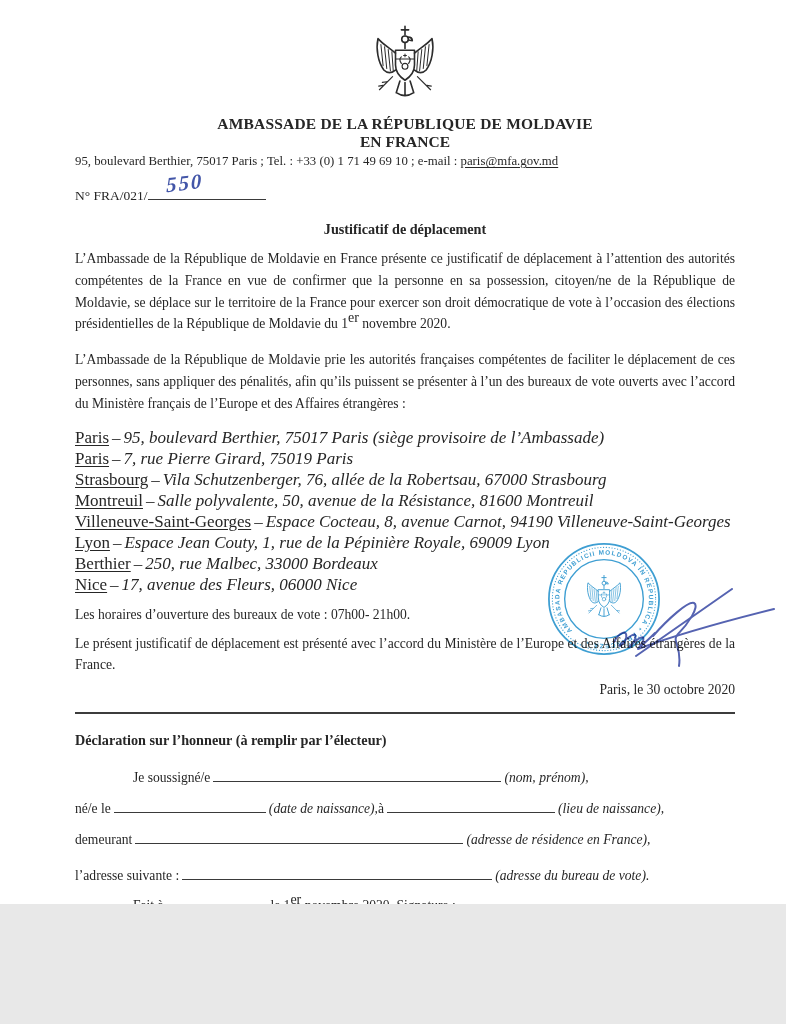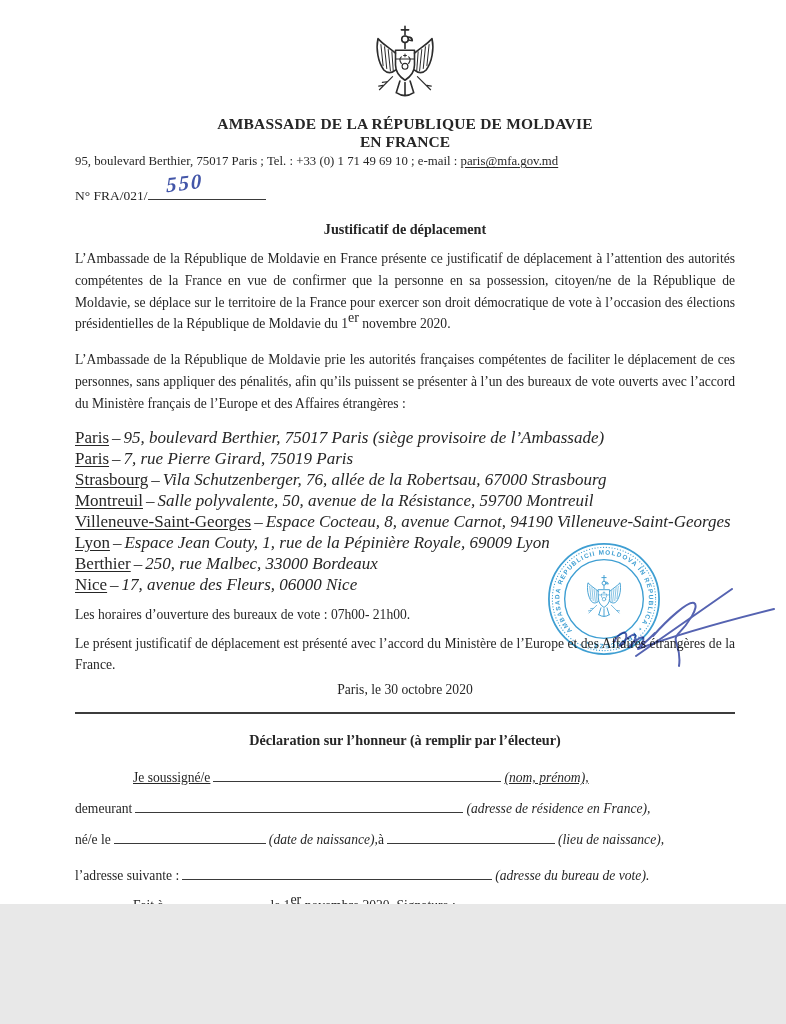--- a/index.html
+++ b/index.html
@@ -33,26 +33,26 @@
   .doc-title{text-align:center;font-weight:bold;font-size:14.2px;margin-top:14px;line-height:18px;}
   p.just{ text-align:justify;font-size:13.6px;line-height:21.8px;margin:10px 0 0 0;}
   p.just.p2{margin-top:14px;}
   sup.er{font-size:14px;vertical-align:super;line-height:0;}
   .locations{margin-top:12px;font-size:17px;line-height:21px;}
   .loc .city{text-decoration:underline;text-underline-offset:2px;}
   .loc .dash{margin:0 3px;}
   .loc .addr{font-style:italic;}
   .hours{font-size:13.6px;margin:11px 0 8px 0;line-height:18px;}
   .closing{margin-top:9px !important;}
-  .dateline{text-align:center;font-size:13.6px;margin-top:5px;line-height:18px;}
+  .dateline{text-align:right;font-size:13.6px;margin-top:5px;line-height:18px;}
   hr.sep{border:none;border-top:2px solid #3c3c3c;margin:13px 0 0 0;}
   
-  .decl-title{text-align:center;font-weight:bold;font-size:14.2px;margin-top:17px;line-height:18px;}
+  .decl-title{font-weight:bold;font-size:14.2px;margin-top:17px;line-height:18px;}
   .decl-line{font-size:13.6px;line-height:19px;margin-top:11px;}
-  .decl-line.first{margin-top:18px;text-indent:58px;text-decoration:underline;}
+  .decl-line.first{margin-top:18px;text-indent:58px;}
   .decl-line.fait{text-indent:58px;margin-top:10px;}
   .blank{display:inline-block;border-bottom:1.1px solid #3a3a3a;height:14px;vertical-align:baseline;margin:0 3px;}
   .hint{font-style:italic;}
   .cert{ text-align:justify;font-size:13.6px;line-height:30px;margin:6px 0 0 0;}
   .decl-line.addr-line{margin-top:16px;}
   
   .stamp{position:absolute;left:545px;top:540px;color:#2f97cf;mix-blend-mode:multiply;opacity:.93;}
   .stamp-ring-text{font-family:"Liberation Sans","DejaVu Sans",sans-serif;font-size:6.5px;font-weight:bold;letter-spacing:1.15px;fill:#2f97cf;}
   .signature{position:absolute;left:608px;top:576px;color:#4c5aad;mix-blend-mode:multiply;opacity:.95;}
 </style>
@@ -96,42 +96,42 @@
   <div class="doc-title">Justificatif de déplacement</div>
 
   <p class="just"><span>L’Ambassade de la République de Moldavie en France présente ce justificatif de déplacement à l’attention des autorités compétentes de la France en vue de confirmer que la personne en sa possession, citoyen/ne de la République de Moldavie, se déplace sur le territoire de la France pour exercer son droit démocratique de vote à l’occasion des élections présidentielles de la République de Moldavie du 1</span><sup class="er">er</sup><span> novembre 2020.</span></p>
 
   <p class="just p2">L’Ambassade de la République de Moldavie prie les autorités françaises compétentes de faciliter le déplacement de ces personnes, sans appliquer des pénalités, afin qu’ils puissent se présenter à l’un des bureaux de vote ouverts avec l’accord du Ministère français de l’Europe et des Affaires étrangères :</p>
 
   <div class="locations">
     <div class="loc"><span class="city">Paris</span><span class="dash">–</span><span class="addr">95, boulevard Berthier, 75017 Paris (siège provisoire de l’Ambassade)</span></div>
     <div class="loc"><span class="city">Paris</span><span class="dash">–</span><span class="addr">7, rue Pierre Girard, 75019 Paris</span></div>
     <div class="loc"><span class="city">Strasbourg</span><span class="dash">–</span><span class="addr">Vila Schutzenberger, 76, allée de la Robertsau, 67000 Strasbourg</span></div>
-    <div class="loc"><span class="city">Montreuil</span><span class="dash">–</span><span class="addr">Salle polyvalente, 50, avenue de la Résistance, 59700 Montreuil</span></div>
+    <div class="loc"><span class="city">Montreuil</span><span class="dash">–</span><span class="addr">Salle polyvalente, 50, avenue de la Résistance, 81600 Montreuil</span></div>
     <div class="loc"><span class="city">Villeneuve-Saint-Georges</span><span class="dash">–</span><span class="addr">Espace Cocteau, 8, avenue Carnot, 94190 Villeneuve-Saint-Georges</span></div>
     <div class="loc"><span class="city">Lyon</span><span class="dash">–</span><span class="addr">Espace Jean Couty, 1, rue de la Pépinière Royale, 69009 Lyon</span></div>
     <div class="loc"><span class="city">Berthier</span><span class="dash">–</span><span class="addr">250, rue Malbec, 33000 Bordeaux</span></div>
     <div class="loc"><span class="city">Nice</span><span class="dash">–</span><span class="addr">17, avenue des Fleurs, 06000 Nice</span></div>
   </div>
 
   <p class="hours">Les horaires d’ouverture des bureaux de vote : 07h00- 21h00.</p>
 
   <p class="just closing">Le présent justificatif de déplacement est présenté avec l’accord du Ministère de l’Europe et des Affaires étrangères de la France.</p>
 
   <div class="dateline">Paris, le 30 octobre 2020</div>
 
   <hr class="sep">
 
   <div class="decl-title">Déclaration sur l’honneur (à remplir par l’électeur)</div>
 
   <div class="decl-line first"><span>Je soussigné/e</span><span class="blank" style="width:288px"></span><span class="hint">(nom, prénom),</span></div>
 
+  <div class="decl-line"><span>né/e le</span><span class="blank" style="width:152px"></span><span class="hint">(date de naissance),</span><span>à</span><span class="blank" style="width:168px"></span><span class="hint">(lieu de naissance),</span></div>
+
   <div class="decl-line"><span>demeurant</span><span class="blank" style="width:328px"></span><span class="hint">(adresse de résidence en France),</span></div>
-
-  <div class="decl-line"><span>né/e le</span><span class="blank" style="width:152px"></span><span class="hint">(date de naissance),</span><span>à</span><span class="blank" style="width:168px"></span><span class="hint">(lieu de naissance),</span></div>
 
 
   <div class="decl-line addr-line"><span>l’adresse suivante :</span><span class="blank" style="width:310px"></span><span class="hint">(adresse du bureau de vote).</span></div>
 
   <div class="decl-line fait"><span>Fait à</span><span class="blank" style="width:94px"></span><span>, le 1</span><sup class="er">er</sup><span> novembre 2020.   Signature :</span><span class="blank" style="width:232px"></span></div>
 
   <svg class="stamp" width="118" height="118" viewBox="0 0 120 120">
     <circle cx="60" cy="60" r="56" fill="none" stroke="currentColor" stroke-width="1.8"></circle>
     <circle cx="60" cy="60" r="52.5" fill="none" stroke="currentColor" stroke-width="1.2" stroke-dasharray="0.1,2.8" stroke-linecap="round"></circle>
     <circle cx="60" cy="60" r="40" fill="none" stroke="currentColor" stroke-width="1.4"></circle>

